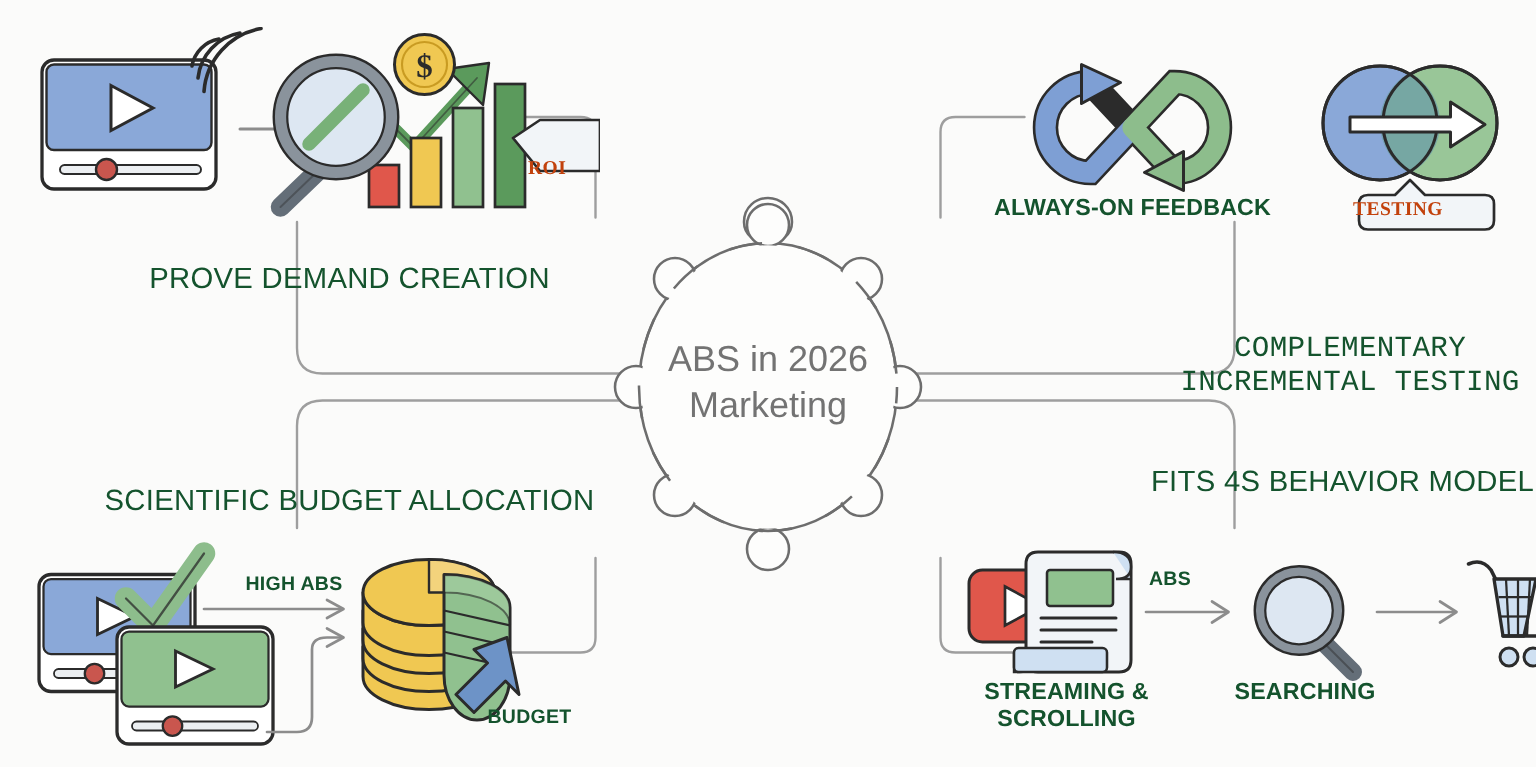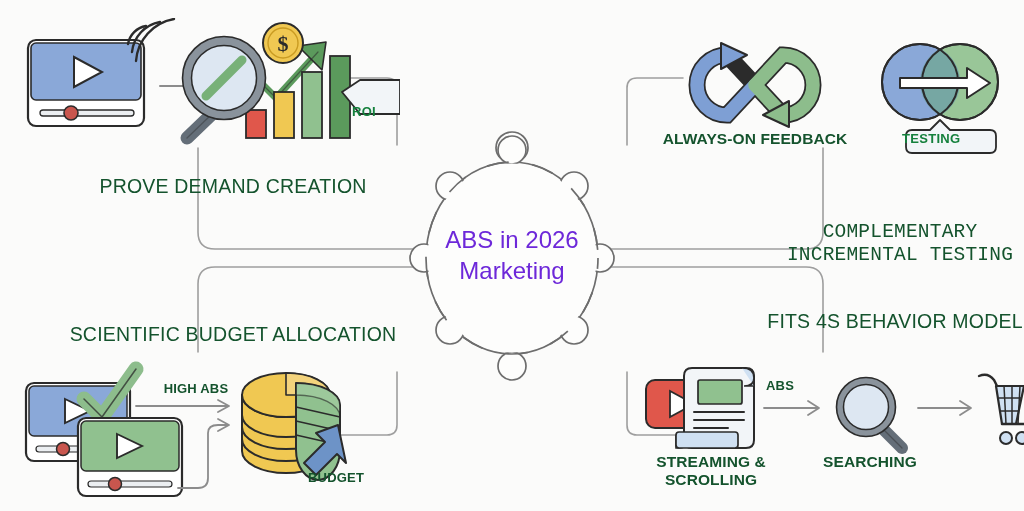--- a/index.html
+++ b/index.html
@@ -47,32 +47,32 @@
   }
   .label.small {
     font-size: 13px;
     font-weight: 700;
   }
   .hub-text {
     position: absolute;
     width: 240px;
     text-align: center;
     font-size: 24px;
-    color: #6d28d9;
+    color: #737373;
     line-height: 1.3;
     font-family: "Liberation Sans", sans-serif;
     user-select: none;
   }
   .tag-text {
     position: absolute;
     font-size: 13px;
     font-weight: 700;
-    color: #15803d;
+    color: #c2410c;
     letter-spacing: 0.3px;
-    font-family: Liberation Sans, sans-serif;
+    font-family: Liberation Serif, serif;
     user-select: none;
   }
 </style>
 </head>
 <body>
 
 <div id="canvas">
 
   <svg class="layer" viewBox="0 0 1024 511">
     <g fill="none" stroke="#9e9e9e" stroke-width="1.6" stroke-linecap="round">
@@ -259,21 +259,21 @@
         <path d="M 276 28 A 44 22 0 0 1 320 50 L 320 62 A 44 22 0 0 0 276 40 Z" fill="#a6cfa4" opacity="0.6" stroke-width="1.4"></path>
         <line x1="276" y1="52" x2="320" y2="62" stroke-width="1.5"></line>
         <line x1="276" y1="66" x2="320" y2="76" stroke-width="1.5"></line>
         <line x1="276" y1="80" x2="320" y2="90" stroke-width="1.5"></line>
       </g>
 
       <path d="M 318 70 L 296 78 L 305 87 L 284 108 L 296 120 L 317 99 L 326 108 Z" fill="#6d93c7" stroke="#2b2b2b" stroke-width="2" stroke-linejoin="round"></path>
     </g>
   </svg>
   <div class="label small" style="left:122px; top:381px; width:100px; text-align:center;padding-left:24px;">HIGH ABS</div>
-  <div class="label small" style="left:308px; top:470px; width:90px; text-align:left;">BUDGET</div>
+  <div class="label small" style="left:308px; top:470px; width:90px; text-align:center;">BUDGET</div>
 
   <div class="label big" style="left:690px; top:310px; width:334px;text-align:center;">FITS 4S BEHAVIOR MODEL</div>
 
   <svg class="abs" style="left:640px; top:358px;" width="384" height="110" viewBox="0 0 384 110">
 
     <g>
       <rect x="6" y="22" width="66" height="48" rx="9" fill="#e0574b" stroke="#2b2b2b" stroke-width="2"></rect>
       <path d="M 30 33 L 54 46 L 30 59 Z" fill="#ffffff" stroke="#2b2b2b" stroke-width="1.8"></path>
 
       <path d="M 52 10 L 106 10 Q 114 10 114 18 L 114 82 Q 114 90 106 90 L 52 90 Q 44 90 44 82 L 44 18 Q 44 10 52 10 Z" fill="#f2f5f8" stroke="#2b2b2b" stroke-width="2"></path>

